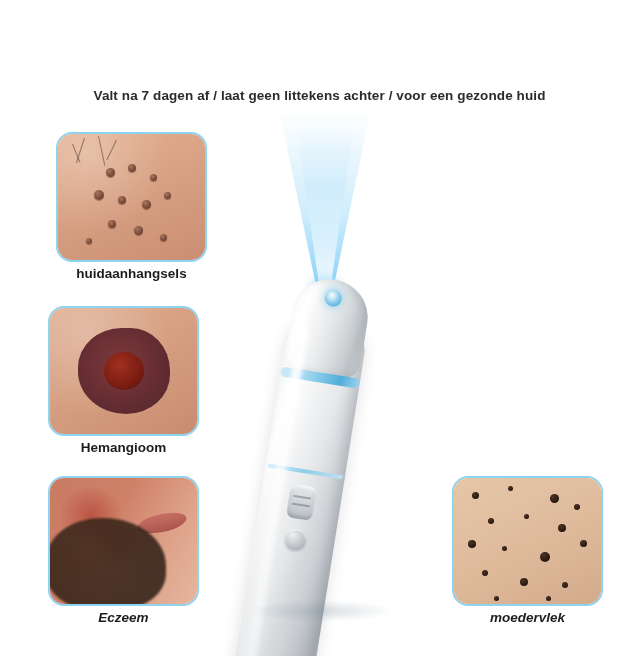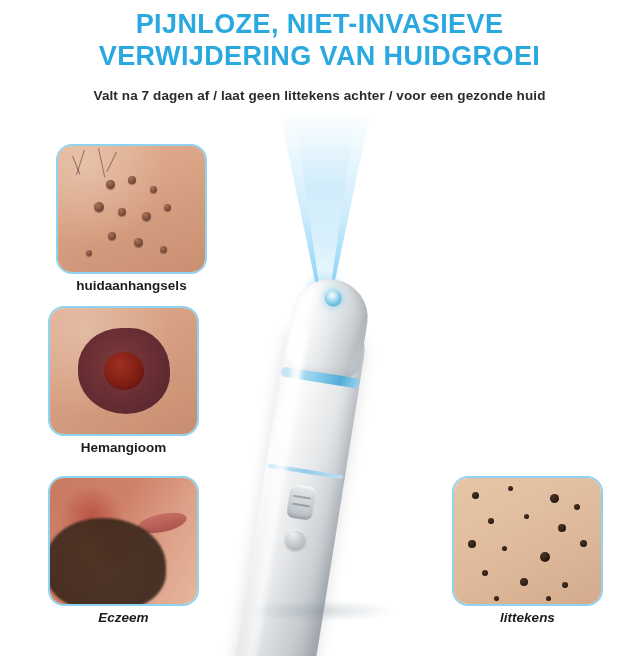--- a/index.html
+++ b/index.html
@@ -68,21 +68,21 @@
     margin-top: 4px;
     text-align: center;
     font-size: 13.5px;
     color: #1d1d1d;
     font-weight: bold;
   }
 
   
   .col-left  { left: 48px; }
   .col-right { left: 452px; }
-  .row1 { top: 144px; padding-left: 8px; }
+  .row1 { top: 132px; padding-left: 8px; }
   .row2 { top: 306px; }
   .row3 { top: 476px; font-style: italic; }
 
   
   .skin-base { position: absolute; inset: 0; }
 
   
   .p-tags .skin-base {
     background:
       radial-gradient(circle at 20% 15%, rgba(255,255,255,.25), transparent 50%),
@@ -349,24 +349,20 @@
     height: 22px;
     border-radius: 50%;
     background: radial-gradient(ellipse, rgba(120,140,155,.28), rgba(255,255,255,0) 70%);
   }
 </style>
 </head>
 <body>
 
 <div class="page">
 
-  <div class="headline">
-    <span>PIJNLOZE, NIET-INVASIEVE</span>
-    <span class="line2">VERWIJDERING VAN HUIDGROEI</span>
-  </div>
 
   <div class="subhead">Valt na 7 dagen af / laat geen littekens achter / voor een gezonde huid</div>
 
   <div class="card col-left row1">
     <div class="photo p-tags">
       <div class="skin-base"></div>
       <div class="hairline" style="left:26px; top:4px; height:26px; transform:rotate(18deg);"></div>
       <div class="hairline" style="left:40px; top:2px; height:30px; transform:rotate(-12deg);"></div>
       <div class="hairline" style="left:58px; top:6px; height:22px; transform:rotate(26deg);"></div>
       <div class="hairline" style="left:14px; top:10px; height:20px; transform:rotate(-22deg);"></div>
@@ -421,21 +417,21 @@
       <div class="mole" style="left:14px; top:62px; width:8px; height:8px;"></div>
       <div class="mole" style="left:48px; top:68px; width:5px; height:5px;"></div>
       <div class="mole" style="left:86px; top:74px; width:10px; height:10px;"></div>
       <div class="mole" style="left:126px; top:62px; width:7px; height:7px;"></div>
       <div class="mole" style="left:28px; top:92px; width:6px; height:6px;"></div>
       <div class="mole" style="left:66px; top:100px; width:8px; height:8px;"></div>
       <div class="mole" style="left:108px; top:104px; width:6px; height:6px;"></div>
       <div class="mole" style="left:92px; top:118px; width:5px; height:5px;"></div>
       <div class="mole" style="left:40px; top:118px; width:5px; height:5px;"></div>
     </div>
-    <div class="caption">littekens</div>
+    <div class="caption">moedervlek</div>
   </div>
 
   <div class="device-wrap">
     <div class="beam"></div>
     <div class="beam2"></div>
     <div class="glow"></div>
     <div class="device">
       <div class="body"></div>
       <div class="head"></div>
       <div class="lens"></div>

